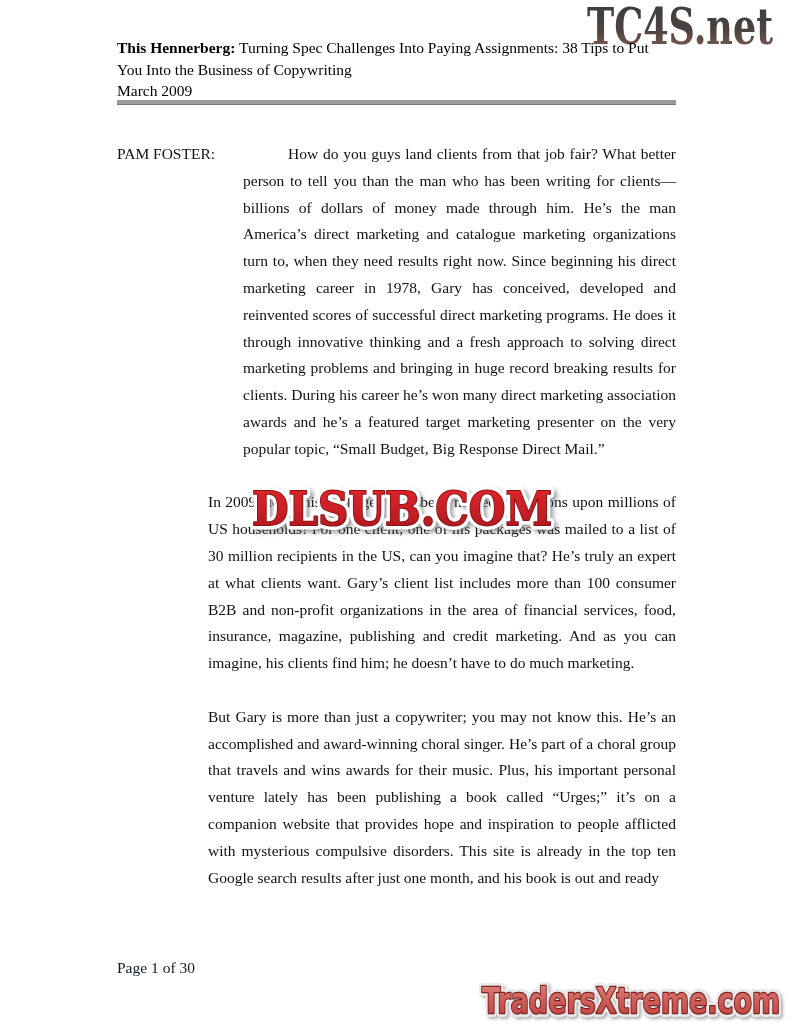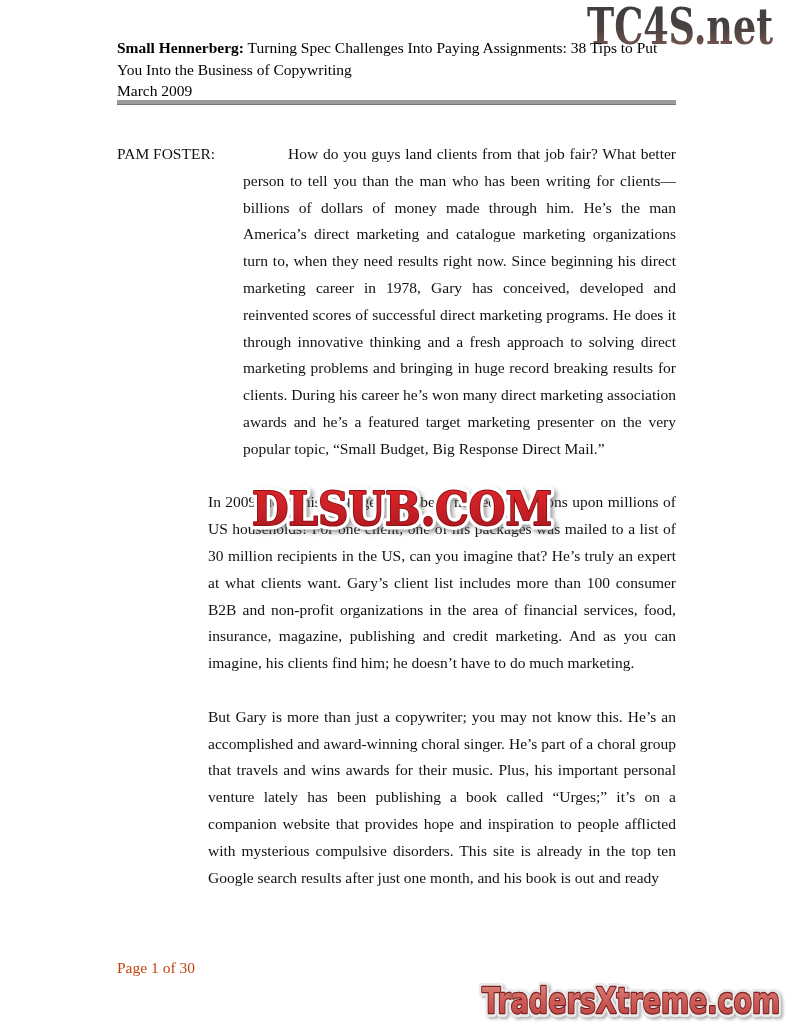--- a/index.html
+++ b/index.html
@@ -59,21 +59,21 @@
   .dlsub-fill{
     font-family:"DejaVu Serif","Liberation Serif",serif;
     font-weight:bold;font-size:46px;
     fill:url(#g-dlsub);stroke:#8e1015;stroke-width:2;paint-order:stroke;
     stroke-linejoin:round;
   }
 
   
   .page-indicator{
     position:absolute;left:117px;top:959px;
-    font-size:15.5px;color:#c2410c;
+    font-size:15.5px;color:#0f172a;
   }
   .traders-wrap{
     position:absolute;left:474px;top:981px;width:315px;height:43px;
     filter:drop-shadow(2px 2px 1.5px rgba(100,100,100,0.5));
   }
   .traders-halo{
     font-family:"DejaVu Sans","Liberation Sans",sans-serif;
     font-weight:bold;font-size:36px;
     fill:#f2f2f2;stroke:#e9e9e9;stroke-width:8;stroke-linejoin:round;
   }
@@ -94,21 +94,21 @@
       <linearGradient id="g-tc4s" x1="0" y1="0" x2="0" y2="1">
         <stop offset="0" stop-color="#3b3b3b"></stop>
         <stop offset="0.55" stop-color="#4a4341"></stop>
         <stop offset="1" stop-color="#916055"></stop>
       </linearGradient>
     </defs>
     <text class="tc4s-text" x="2" y="44" textLength="186" lengthAdjust="spacingAndGlyphs">TC4S.net</text>
   </svg>
 
   <div class="header-block">
-    <div><span class="header-bold">Small Hennerberg:</span><span> Turning Spec Challenges Into Paying Assignments: 38 Tips to Put</span></div>
+    <div><span class="header-bold">This Hennerberg:</span><span> Turning Spec Challenges Into Paying Assignments: 38 Tips to Put</span></div>
     <div>You Into the Business of Copywriting</div>
     <div>March 2009</div>
   </div>
   <div class="header-rule"></div>
 
   <div class="body-block">
     <span class="speaker-label">PAM FOSTER:</span>
     <p class="para para-first">How do you guys land clients from that job fair? What better person to tell you than the man who has been writing for clients—billions of dollars of money made through him. He’s the man America’s direct marketing and catalogue marketing organizations turn to, when they need results right now. Since beginning his direct marketing career in 1978, Gary has conceived, developed and reinvented scores of successful direct marketing programs. He does it through innovative thinking and a fresh approach to solving direct marketing problems and bringing in huge record breaking results for clients. During his career he’s won many direct marketing association awards and he’s a featured target marketing presenter on the very popular topic, “Small Budget, Big Response Direct Mail.”</p>
     <p class="para">In 2009 alone, his packages have been mailed to millions upon millions of US households! For one client, one of his packages was mailed to a list of 30 million recipients in the US, can you imagine that? He’s truly an expert at what clients want. Gary’s client list includes more than 100 consumer B2B and non-profit organizations in the area of financial services, food, insurance, magazine, publishing and credit marketing. And as you can imagine, his clients find him; he doesn’t have to do much marketing.</p>
     <p class="para">But Gary is more than just a copywriter; you may not know this. He’s an accomplished and award-winning choral singer. He’s part of a choral group that travels and wins awards for their music. Plus, his important personal venture lately has been publishing a book called “Urges;” it’s on a companion website that provides hope and inspiration to people afflicted with mysterious compulsive disorders. This site is already in the top ten Google search results after just one month, and his book is out and ready</p>

